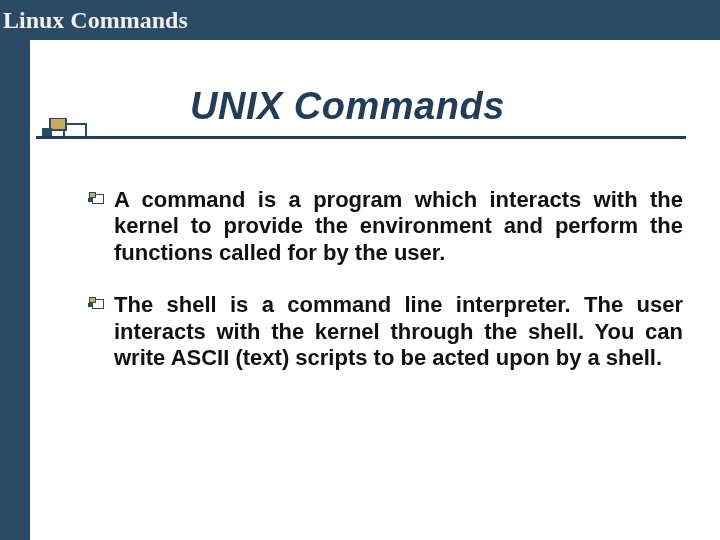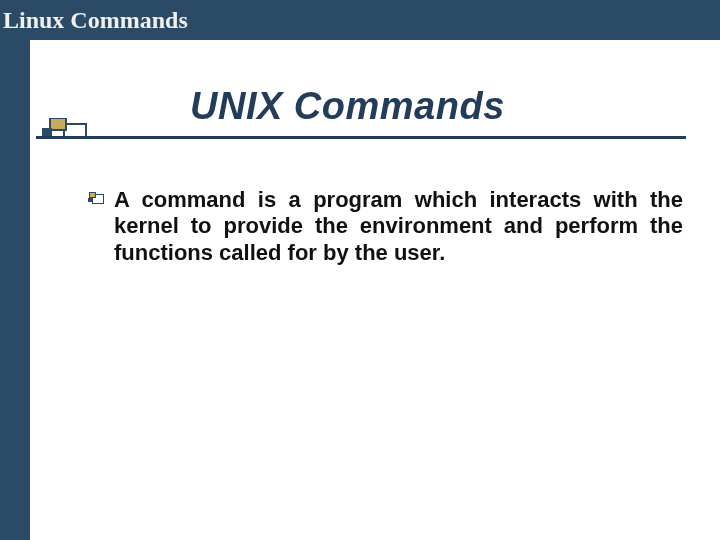--- a/index.html
+++ b/index.html
@@ -125,13 +125,21 @@
 
 <div class="content">
   <div class="bullet-item">
     <div class="bullet-glyph">
       <div class="big"></div>
         <div class="mid"></div>
         <div class="sm"></div>
     </div>
     <div class="bullet-text">A command is a program which interacts with the kernel to provide the environment and perform the functions called for by the user.</div>
   </div>
+  <div class="bullet-item">
+    <div class="bullet-glyph">
+      <div class="big"></div>
+        <div class="mid"></div>
+        <div class="sm"></div>
+    </div>
+    <div class="bullet-text">The shell is a command line interpreter. The user interacts with the kernel through the shell. You can write ASCII (text) scripts to be acted upon by a shell.</div>
+  </div>
 </div>
 
 </body></html>

